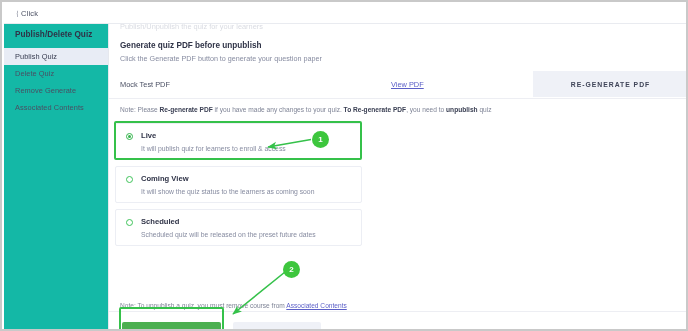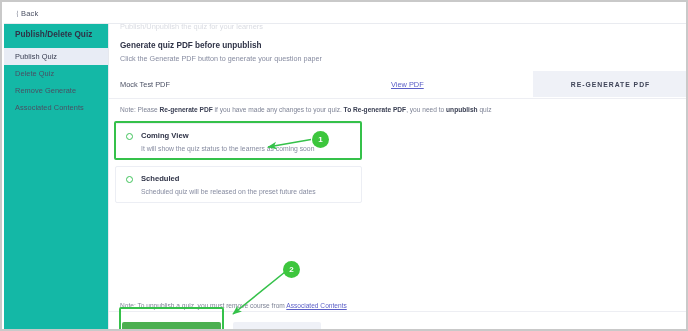--- a/index.html
+++ b/index.html
@@ -327,21 +327,21 @@
   #anno-badge-1 { left: 310px; top: 129px; }
   #anno-badge-2 { left: 281px; top: 259px; }
 </style>
 </head>
 <body>
 
 <div id="page">
 
   <div class="topbar">
     <div class="back-link">
-      <span class="back-chevron">⟨</span><span>Back</span>
+      <span class="back-chevron">⟨</span><span>Click</span>
     </div>
   </div>
 
   <div class="sidebar">
     <div class="sidebar-title">Publish/Delete Quiz</div>
     <div class="sidebar-list">
       <div class="sidebar-item active">
         <span class="sidebar-item-label">Publish Quiz</span>
       </div>
       <div class="sidebar-item">
@@ -368,20 +368,25 @@
       <div class="pdf-view-link">View PDF</div>
       <div class="pdf-regen-btn">RE-GENERATE PDF</div>
     </div>
 
     <div class="note-line">
       <span>Note: Please </span><b>Re-generate PDF</b><span> if you have made any changes to your quiz. </span><b>To Re-generate PDF</b><span>, you need to </span><b>unpublish</b><span> quiz</span>
     </div>
 
     <div class="options">
 
+      <div class="option-card">
+        <span class="opt-radio selected"></span>
+        <span class="opt-title">Live</span>
+        <span class="opt-desc">It will publish quiz for learners to enroll &amp; access</span>
+      </div>
 
       <div class="option-card">
         <span class="opt-radio"></span>
         <span class="opt-title">Coming View</span>
         <span class="opt-desc">It will show the quiz status to the learners as coming soon</span>
       </div>
 
       <div class="option-card">
         <span class="opt-radio"></span>
         <span class="opt-title">Scheduled</span>

